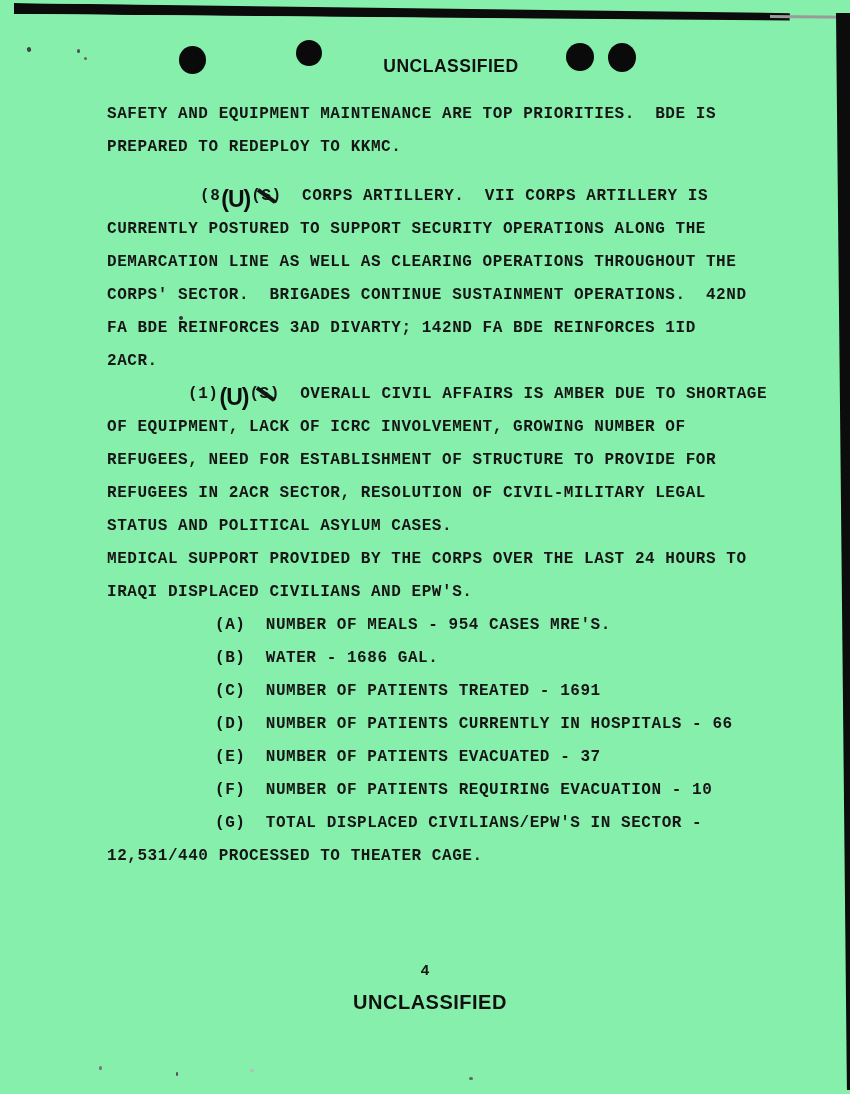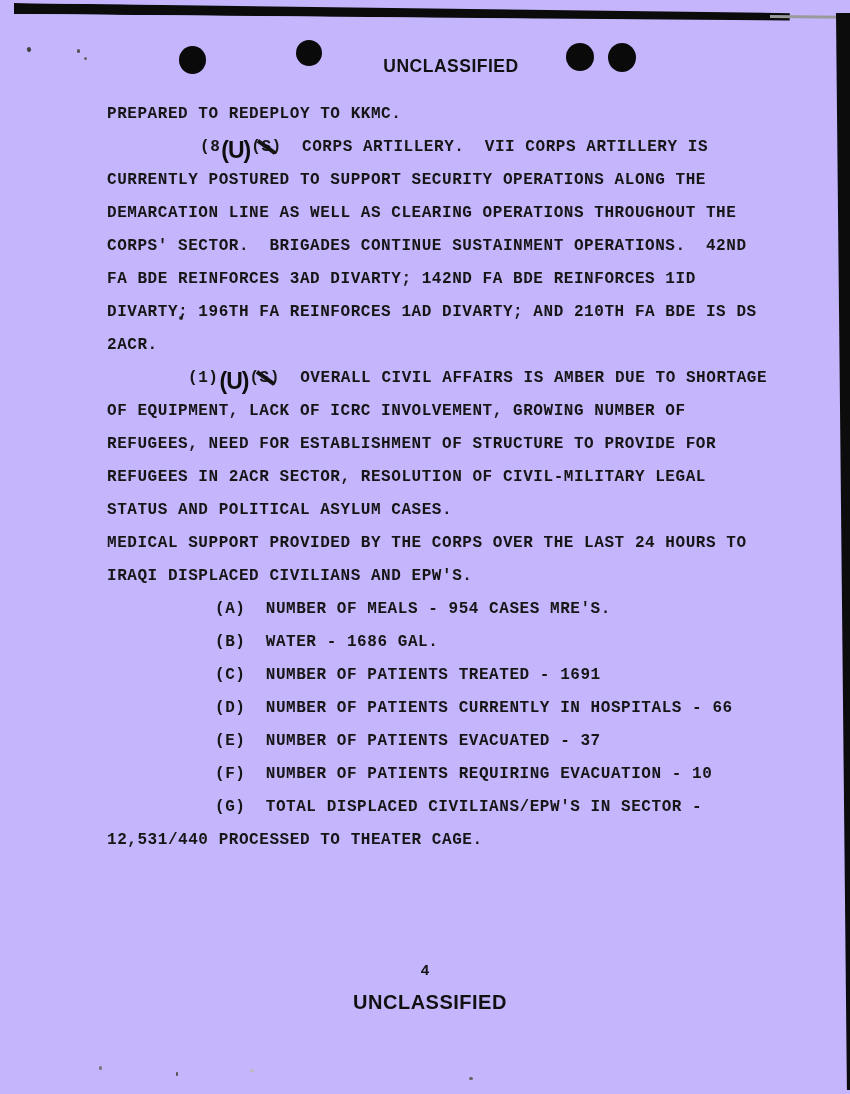--- a/index.html
+++ b/index.html
@@ -1,16 +1,16 @@
 <!DOCTYPE html>
 <html><head>
 <meta charset="utf-8">
 <style>
   html,body{margin:0;padding:0;background:#ffffff;}
-  .page{position:relative;width:850px;height:1094px;background:#c4b5fd;overflow:hidden;
+  .page{position:relative;width:850px;height:1094px;background:#86efac;overflow:hidden;
         font-family:"Liberation Mono","DejaVu Sans Mono",monospace;color:#161616;}
   
   .top-bar{position:absolute;left:14px;top:3px;width:776px;height:11px;background:#0b0b0b;
            transform:rotate(0.55deg);transform-origin:left top;
            clip-path:polygon(0 0,100% 25%,100% 92%,0 100%);}
   .top-bar-tail{position:absolute;left:770px;top:15px;width:90px;height:3px;background:#9a9a9a;
            transform:rotate(0.5deg);transform-origin:left top;}
   .right-bar{position:absolute;right:0;top:13px;width:14px;height:1077px;background:#0c0c0c;
            clip-path:polygon(0 0,100% 0,100% 100%,78% 100%);}
   .dot{position:absolute;background:#0a0a0a;border-radius:50%;}
@@ -25,21 +25,21 @@
            font-size:17.5px;letter-spacing:0.5px;color:#111;}
   .page-num{position:absolute;left:0;top:963px;width:850px;text-align:center;
            font-size:15px;font-weight:700;color:#161616;}
   .footer-class{position:absolute;left:0;top:991px;width:850px;text-align:center;text-indent:10px;
            font-family:"Liberation Sans","DejaVu Sans",sans-serif;font-weight:700;
            font-size:20px;letter-spacing:0.5px;color:#111;}
   
   .body-text{position:absolute;left:107px;top:98px;width:680px;}
   .line{height:33px;line-height:33px;white-space:pre;font-size:16px;font-weight:700;
         letter-spacing:0.55px;color:#161616;}
-  .ind-8{padding-left:93px;}
+  .ind-8{padding-left:93px;margin-top:16px;}
   .ind-b{padding-left:41px;}
   .ind-1{padding-left:81px;}
   .ind-li{padding-left:108px;}
   .stamp{display:inline-block;position:relative;top:7px;line-height:1;
          font-family:"Liberation Sans","DejaVu Sans",sans-serif;font-weight:700;
          font-size:23px;letter-spacing:-1px;color:#0e0e0e;padding:0 1px;}
   .struck{position:relative;display:inline-block;}
   .struck::after{content:"";position:absolute;left:-5px;top:42%;width:21px;
          border-top:4px solid #141414;transform:rotate(35deg);}
 </style>
@@ -62,27 +62,27 @@
   <div class="speck" style="left:84px;top:57px;width:3px;height:3px;background:#666;"></div>
   <div class="speck" style="left:179px;top:316px;width:4px;height:4px;background:#333;"></div>
   <div class="speck" style="left:99px;top:1066px;width:3px;height:4px;background:#777;"></div>
   <div class="speck" style="left:176px;top:1072px;width:2px;height:4px;background:#555;"></div>
   <div class="speck" style="left:250px;top:1069px;width:4px;height:3px;background:#bbb;"></div>
   <div class="speck" style="left:469px;top:1077px;width:4px;height:3px;background:#666;"></div>
 
   <div class="header-class">UNCLASSIFIED</div>
 
   <div class="body-text">
+    <div class="line">SAFETY AND EQUIPMENT MAINTENANCE ARE TOP PRIORITIES.  BDE IS</div>
     <div class="line">PREPARED TO REDEPLOY TO KKMC.</div>
     <div class="line ind-8"><span>(8</span><span class="stamp">(U)</span><span>(</span><span class="struck">S</span><span>)</span><span>  CORPS ARTILLERY.  VII CORPS ARTILLERY IS</span></div>
     <div class="line">CURRENTLY POSTURED TO SUPPORT SECURITY OPERATIONS ALONG THE</div>
     <div class="line">DEMARCATION LINE AS WELL AS CLEARING OPERATIONS THROUGHOUT THE</div>
     <div class="line">CORPS' SECTOR.  BRIGADES CONTINUE SUSTAINMENT OPERATIONS.  42ND</div>
     <div class="line">FA BDE REINFORCES 3AD DIVARTY; 142ND FA BDE REINFORCES 1ID</div>
-    <div class="line">DIVARTY; 196TH FA REINFORCES 1AD DIVARTY; AND 210TH FA BDE IS DS</div>
     <div class="line">2ACR.</div>
     <div class="line ind-1"><span>(1)</span><span class="stamp">(U)</span><span>(</span><span class="struck">S</span><span>)</span><span>  OVERALL CIVIL AFFAIRS IS AMBER DUE TO SHORTAGE</span></div>
     <div class="line">OF EQUIPMENT, LACK OF ICRC INVOLVEMENT, GROWING NUMBER OF</div>
     <div class="line">REFUGEES, NEED FOR ESTABLISHMENT OF STRUCTURE TO PROVIDE FOR</div>
     <div class="line">REFUGEES IN 2ACR SECTOR, RESOLUTION OF CIVIL-MILITARY LEGAL</div>
     <div class="line">STATUS AND POLITICAL ASYLUM CASES.</div>
     <div class="line">MEDICAL SUPPORT PROVIDED BY THE CORPS OVER THE LAST 24 HOURS TO</div>
     <div class="line">IRAQI DISPLACED CIVILIANS AND EPW'S.</div>
     <div class="line ind-li">(A)  NUMBER OF MEALS - 954 CASES MRE'S.</div>
     <div class="line ind-li">(B)  WATER - 1686 GAL.</div>

